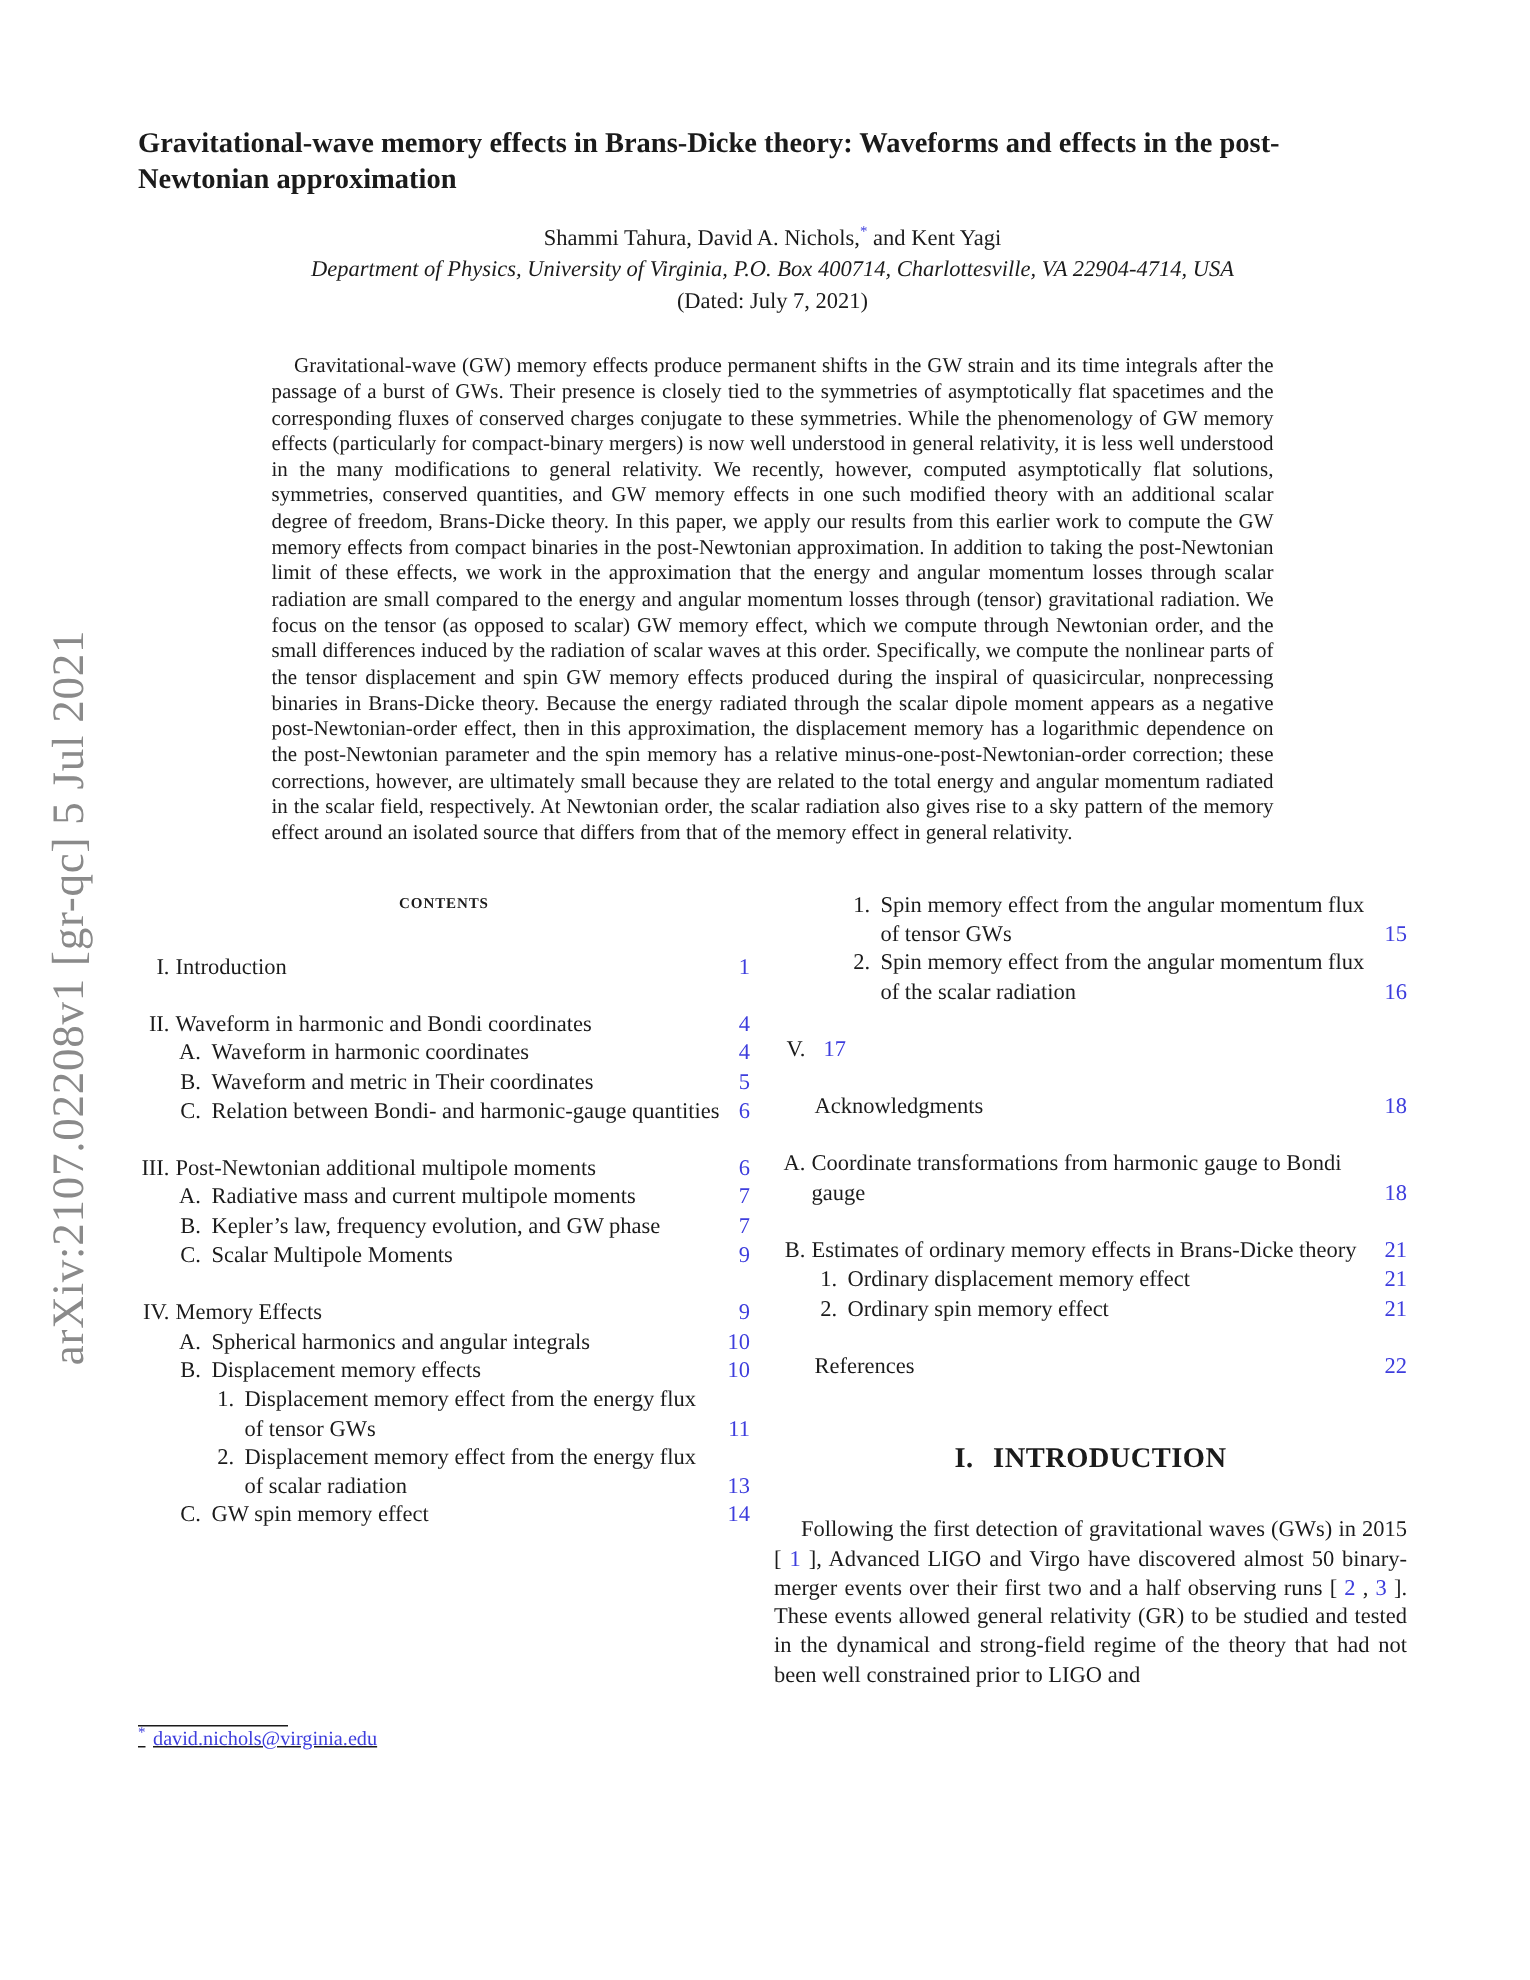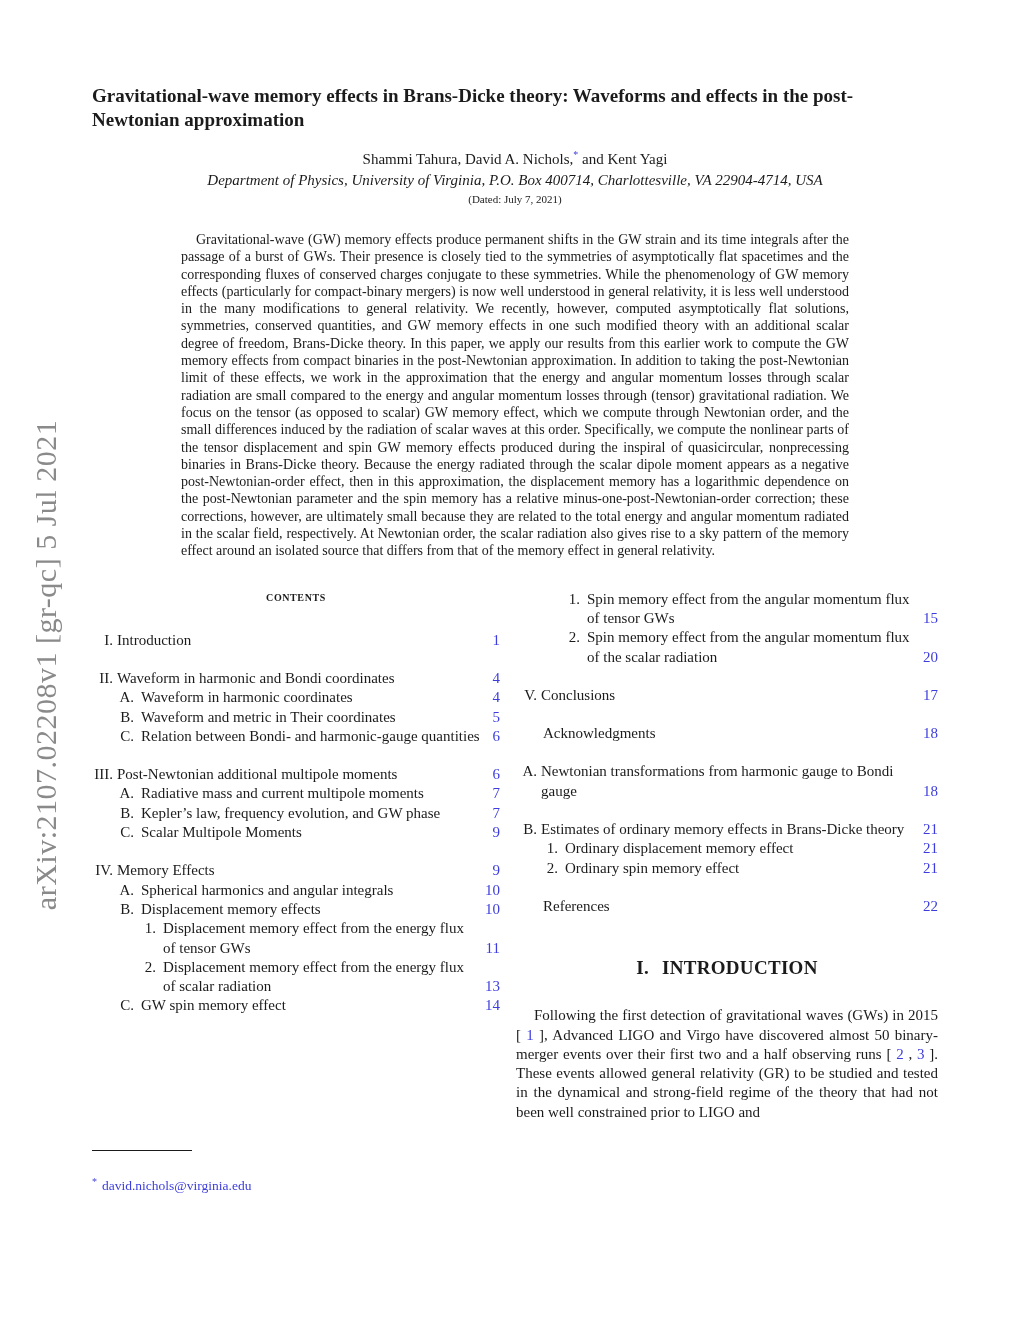--- a/index.html
+++ b/index.html
@@ -16,21 +16,21 @@
   }
   
   .content{position:absolute;left:92px;top:84px;width:846px;}
   .title{
     font-size:19px;font-weight:bold;text-align:left;line-height:23.5px;
     max-width:864px;margin:0 auto;
   }
   .authors{text-align:center;font-size:15px;margin-top:20px;}
   .fn-marker{color:#3d3ddd;font-size:10px;vertical-align:super;line-height:0;}
   .affiliation{text-align:center;font-size:15px;font-style:italic;margin-top:4px;}
-  .dateline{text-align:center;font-size:11px;margin-top:4px;}
+  .dateline{text-align:center;font-size:15px;margin-top:4px;}
   .abstract{
     width:668px;margin:26px auto 0 auto;text-align:justify;
     font-size:14px;line-height:17.3px;text-indent:15px;
   }
   
   .columns{display:flex;margin-top:30px;}
   .col-left{width:408px;flex:0 0 408px;margin-right:16px;}
   .col-right{width:422px;flex:0 0 422px;}
   .contents-heading{
     text-align:center;font-weight:bold;font-size:10px;letter-spacing:.6px;
@@ -53,21 +53,21 @@
   }
   .section-heading .sec-num{margin-right:13px;}
   .body-para{
     margin-top:27px;text-align:justify;font-size:15px;line-height:19.3px;
     text-indent:18px;
   }
   .cite{color:#3d3ddd;}
   
   .footnote{position:absolute;left:92px;top:1150px;width:408px;font-size:13.5px;}
   .footnote-rule{width:100px;border-bottom:1.4px solid #1b1b1b;height:0;}
-  .footnote-line{margin-top:27px;}
+  .footnote-line{text-decoration:underline;}
   .footnote-line .fn-marker{margin-right:5px;}
   .footnote-email{color:#3d3ddd;text-decoration:none;}
 </style>
 </head>
 <body>
 
 <div class="arxiv-banner">arXiv:2107.02208v1  [gr-qc]  5 Jul 2021</div>
 
 <div class="content">
 
@@ -185,38 +185,37 @@
 
           <div class="toc-row lv-3">
             <span class="toc-label">1.</span>
             <span class="toc-title">Spin memory effect from the angular momentum flux of tensor GWs</span>
             <span class="toc-page">15</span>
           </div>
 
           <div class="toc-row lv-3">
             <span class="toc-label">2.</span>
             <span class="toc-title">Spin memory effect from the angular momentum flux of the scalar radiation</span>
-            <span class="toc-page">20</span>
+            <span class="toc-page">16</span>
           </div>
 
           <div class="toc-row lv-1 toc-space">
             <span class="toc-label">V.</span>
-            <span class="toc-title">Conclusions</span>
             <span class="toc-page">17</span>
           </div>
 
           <div class="toc-row lv-plain toc-space">
             <span class="toc-label"></span>
             <span class="toc-title">Acknowledgments</span>
             <span class="toc-page">18</span>
           </div>
 
           <div class="toc-row lv-1 toc-space">
             <span class="toc-label">A.</span>
-            <span class="toc-title">Newtonian transformations from harmonic gauge to Bondi gauge</span>
+            <span class="toc-title">Coordinate transformations from harmonic gauge to Bondi gauge</span>
             <span class="toc-page">18</span>
           </div>
 
           <div class="toc-row lv-1 toc-space">
             <span class="toc-label">B.</span>
             <span class="toc-title">Estimates of ordinary memory effects in Brans-Dicke theory</span>
             <span class="toc-page">21</span>
           </div>
 
           <div class="toc-row lv-2">

